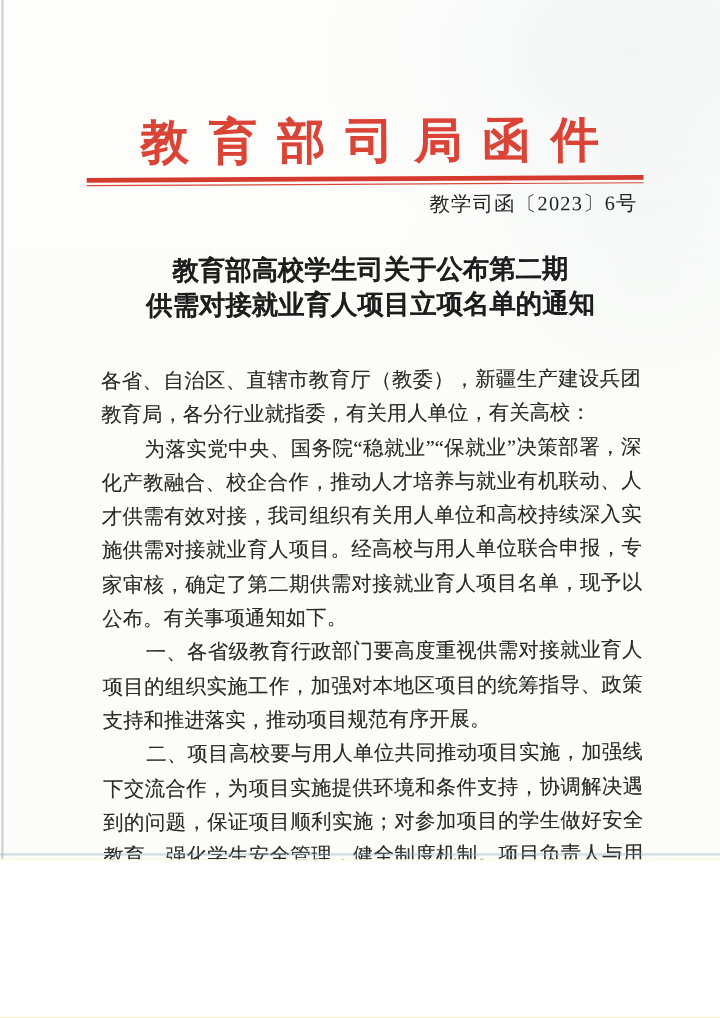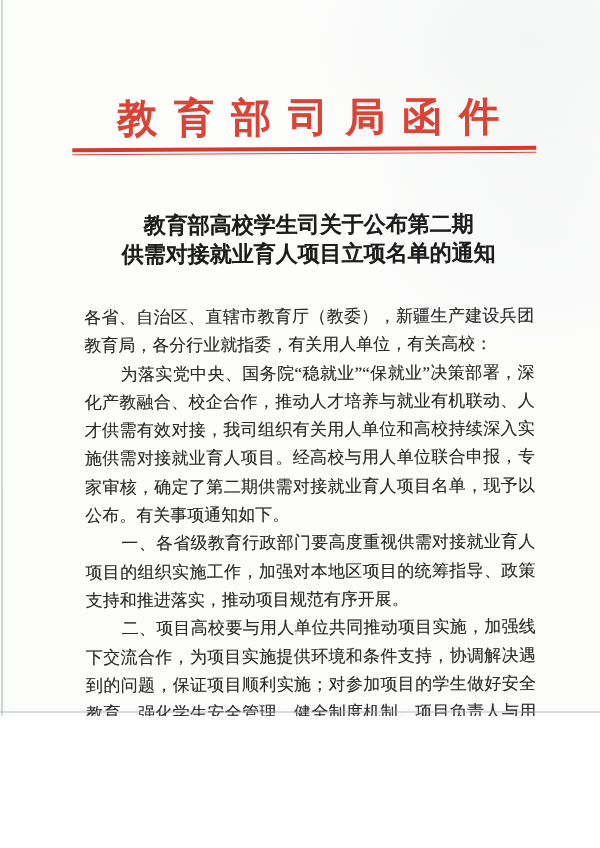--- a/index.html
+++ b/index.html
@@ -76,20 +76,21 @@
 
   <div class="page">
 
     <div class="letterhead">教育部司局函件</div>
 
     <div class="rule-top">
       <div class="thick"></div>
       <div class="thin"></div>
     </div>
 
+    <div class="doc-number">教学司函〔2023〕6号</div>
 
     <div class="doc-title">
       <div>教育部高校学生司关于公布第二期</div>
       <div>供需对接就业育人项目立项名单的通知</div>
     </div>
 
     <div class="bodytext">
 
     <div class="line fill">各省、自治区、直辖市教育厅（教委），新疆生产建设兵团</div>
         <div class="line">教育局，各分行业就指委，有关用人单位，有关高校：</div>

